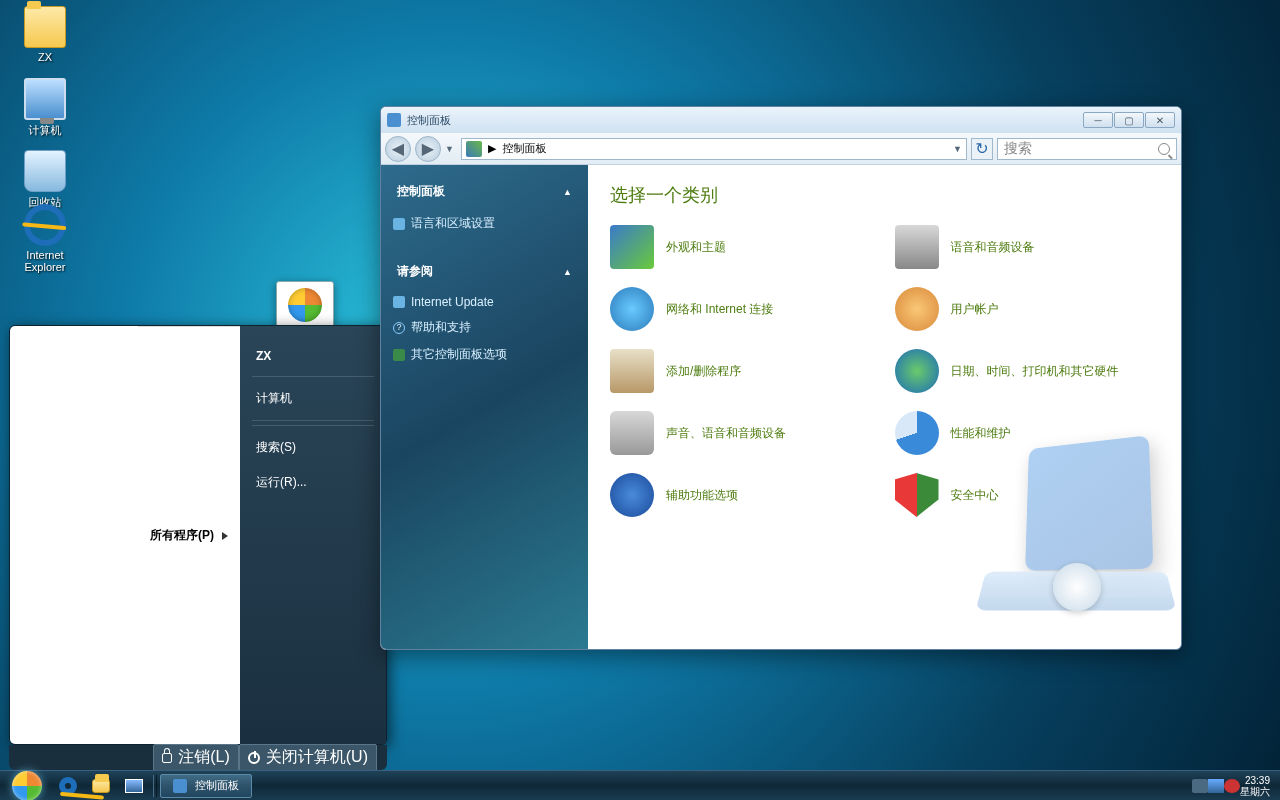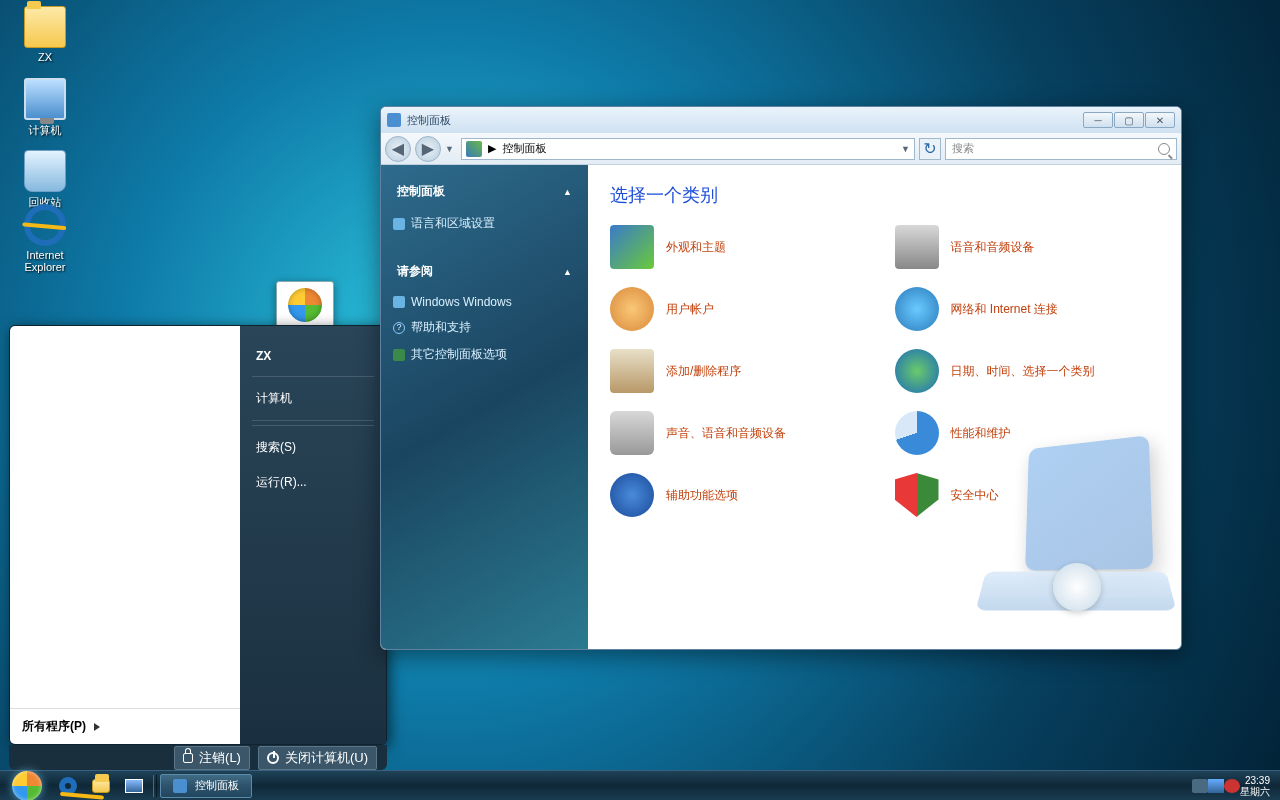--- a/index.html
+++ b/index.html
@@ -21,66 +21,66 @@
 .bin-ic{background:linear-gradient(#e4f3ff,#86b9df);border-radius:4px 4px 8px 8px;border:1px solid #6fa0c8}
 
 .ie-ic{border:6px solid #1e6db8;border-radius:50%;position:relative;transform:rotate(-15deg)}
 .ie-ic:before{content:"";position:absolute;top:14px;left:-8px;width:44px;height:4px;background:#f5b815;border-radius:2px;transform:rotate(20deg)}
 
 
 .start-orb{position:absolute;left:276px;top:281px;width:58px;height:48px;background:#fff;border:1px solid #8aa;border-radius:3px;display:flex;align-items:center;justify-content:center;box-shadow:0 2px 8px rgba(0,0,0,.4)}
 .orb-in{width:38px;height:38px;border-radius:50%;background:conic-gradient(#e83 0 25%,#5b3 25% 50%,#39e 50% 75%,#fc3 75% 100%);border:2px solid #fff;box-shadow:inset 0 0 6px rgba(0,0,0,.3)}
 
 .start-menu{position:absolute;left:9px;top:325px;width:378px;height:420px;display:flex;background:#1f3a4a;border:1px solid #0e2230;border-radius:6px;box-shadow:3px 3px 14px rgba(0,0,0,.6)}
-.sm-left{width:230px;background:#fff;border-radius:5px 0 0 5px;display:flex;flex-direction:column}
+.sm-left{width:230px;background:#fff;border-radius:5px 0 0 5px;display:flex;flex-direction:row}
 .sm-recent{flex:1;padding:6px}
 .sm-allprog{border-top:1px solid #ddd;padding:9px 12px;font-size:12px;font-weight:bold;display:flex;align-items:center;gap:8px}
 .sm-allprog .tri{width:0;height:0;border-left:6px solid #333;border-top:4px solid transparent;border-bottom:4px solid transparent}
 .sm-right{flex:1;background:linear-gradient(#2a4558,#1a3040);padding:14px 0 0;color:#fff;font-size:12px}
 .sm-item{padding:9px 16px;cursor:pointer;display:flex;align-items:center;justify-content:space-between}
 .sm-item.hl{background:#0a8a2a;outline:4px solid #0f0;outline-offset:-2px}
 .sm-sep{height:1px;background:rgba(255,255,255,.15);margin:4px 12px}
 .sm-item .tri{width:0;height:0;border-left:5px solid #fff;border-top:4px solid transparent;border-bottom:4px solid transparent}
 
-.start-footer{position:absolute;left:9px;top:745px;width:378px;height:25px;background:#1a2f3e;border-radius:0 0 6px 6px;display:flex;align-items:center;justify-content:flex-end;gap:8px;padding:0 10px;font-size:13px;color:#fff}
+.start-footer{position:absolute;left:9px;top:745px;width:378px;height:25px;background:#1a2f3e;border-radius:0 0 6px 6px;display:flex;align-items:center;justify-content:flex-end;padding:0 10px;font-size:16px;color:#fff}
 .sf-btn{background:#3a5668;border:1px solid #5a7688;border-radius:2px;padding:2px 8px;display:flex;align-items:center;gap:6px;cursor:pointer}
 .lock-ic{width:10px;height:10px;border:1.5px solid #fff;border-radius:2px;position:relative}
 .lock-ic:before{content:"";position:absolute;top:-6px;left:1px;width:4px;height:5px;border:1.5px solid #fff;border-bottom:none;border-radius:3px 3px 0 0}
 .power-ic{width:12px;height:12px;border:2px solid #fff;border-radius:50%;position:relative}
 .power-ic:before{content:"";position:absolute;top:-3px;left:4px;width:2px;height:7px;background:#fff}
 
 
 .window{position:absolute;left:380px;top:106px;width:802px;height:544px;background:#fff;border:1px solid #6181a1;border-radius:6px;box-shadow:0 6px 24px rgba(0,0,0,.45);display:flex;flex-direction:column;overflow:hidden}
 .titlebar{height:26px;background:linear-gradient(#eaf3fb,#cfe1f1);display:flex;align-items:center;padding:0 6px;font-size:11px;color:#2a4a66}
 .titlebar .tb-ic{width:14px;height:14px;background:#4a90d0;border-radius:2px;margin-right:6px}
 .winbtns{margin-left:auto;display:flex;gap:1px}
 .winbtn{width:30px;height:16px;border:1px solid #8aa8c2;border-radius:2px;background:linear-gradient(#f2f7fb,#d0e0ee);display:flex;align-items:center;justify-content:center;font-size:10px;color:#456;cursor:pointer}
 .addrbar{height:32px;background:linear-gradient(#f4f8fb,#e2ecf4);border-bottom:1px solid #c0d0dc;display:flex;align-items:center;padding:0 4px;gap:4px}
 .navbtn{width:26px;height:26px;border-radius:50%;background:radial-gradient(#e8f0f6,#b8cede);border:1px solid #9cb4c8;cursor:pointer;display:flex;align-items:center;justify-content:center;color:#567}
 .navdrop{width:12px;font-size:9px;color:#567}
 .addr{flex:1;height:22px;border:1px solid #a0b8cc;background:#fff;display:flex;align-items:center;padding:0 4px;font-size:11px;gap:6px}
 .addr .sq{width:16px;height:16px;background:linear-gradient(45deg,#3a7ab8,#6ab848);border-radius:2px}
 .refresh{width:22px;height:22px;border:1px solid #a0b8cc;background:#eaf2f8;display:flex;align-items:center;justify-content:center;color:#2a6aa8;cursor:pointer}
-.search{width:232px;height:22px;border:1px solid #a0b8cc;background:#fff;display:flex;align-items:center;padding:0 6px;font-size:11px;color:#888}
+.search{width:180px;height:22px;border:1px solid #a0b8cc;background:#fff;display:flex;align-items:center;padding:0 6px;font-size:14px;color:#888}
 .search .mag{margin-left:auto;width:12px;height:12px;border:1.5px solid #888;border-radius:50%;position:relative}
 .search .mag:after{content:"";position:absolute;bottom:-4px;right:-4px;width:5px;height:1.5px;background:#888;transform:rotate(45deg)}
 
 .win-body{flex:1;display:flex}
 .sidebar{width:207px;background:linear-gradient(150deg,#2e6b8d 0%,#1a4560 50%,#2a7a90 100%);color:#fff;padding:14px 0;font-size:12px}
 .sb-hdr{padding:4px 16px 10px;font-weight:bold;display:flex;justify-content:space-between;align-items:center}
 .sb-hdr .chev{font-size:9px}
 .sb-link{padding:5px 16px 5px 30px;color:#d8efff;cursor:pointer;display:flex;align-items:center;gap:8px;position:relative}
 .sb-link .bic{position:absolute;left:12px;width:12px;height:12px;background:#6ab4e4;border-radius:2px}
 .sb-link.hlp .bic{background:transparent;border:1.5px solid #8cf;border-radius:50%;font-size:9px;line-height:9px;text-align:center}
 .sb-link.chk .bic{background:#3a8a4a}
 
 .main{flex:1;padding:18px 22px;position:relative}
-.main-title{color:#1d4ed8;font-size:18px;margin-bottom:18px}
+.main-title{color:#4d7c0f;font-size:18px;margin-bottom:18px}
 .cat-grid{display:grid;grid-template-columns:1fr 1fr;gap:18px 20px}
-.cat{display:flex;align-items:center;gap:12px;cursor:pointer;font-size:12px;color:#c2410c}
+.cat{display:flex;align-items:center;gap:12px;cursor:pointer;font-size:12px;color:#4d7c0f}
 .cat-ic{width:44px;height:44px;flex-shrink:0;border-radius:4px;display:flex;align-items:center;justify-content:center;font-size:26px}
 .ic-appearance{background:linear-gradient(135deg,#3a7aca,#6aca3a)}
 .ic-printer{background:linear-gradient(#d8d8d8,#888);border-radius:4px}
 .ic-network{background:radial-gradient(#6acaff,#2a7aba);border-radius:50%}
 .ic-users{background:radial-gradient(#fac878,#d88838);border-radius:50%}
 .ic-programs{background:linear-gradient(#e8e0c8,#b89868)}
 .ic-globe{background:radial-gradient(#6aca6a,#1a6aba);border-radius:50%}
 .ic-sound{background:linear-gradient(#d8d8d8,#999);border-radius:6px}
 .ic-access{background:radial-gradient(#4a8ada,#1a4a9a);border-radius:50%}
 .ic-perf{background:conic-gradient(#3a8ada 0 70%,#d8e8f8 70% 100%);border-radius:50%}
@@ -202,21 +202,21 @@
         <span class="bic"></span>
         <span>语言和区域设置</span>
       </div>
       <div style="height:22px"></div>
       <div class="sb-hdr">
         <span>请参阅</span>
         <span class="chev">▲</span>
       </div>
       <div class="sb-link">
         <span class="bic"></span>
-        <span>Windows Windows</span>
+        <span>Internet Update</span>
       </div>
       <div class="sb-link hlp">
         <span class="bic">?</span>
         <span>帮助和支持</span>
       </div>
       <div class="sb-link chk">
         <span class="bic"></span>
         <span>其它控制面板选项</span>
       </div>
     </div>
@@ -225,34 +225,34 @@
       <div class="cat-grid">
         <div class="cat">
             <div class="cat-ic ic-appearance"></div>
             <span>外观和主题</span>
           </div>
         <div class="cat">
             <div class="cat-ic ic-printer"></div>
             <span>语音和音频设备</span>
           </div>
         <div class="cat">
+            <div class="cat-ic ic-network"></div>
+            <span>网络和 Internet 连接</span>
+          </div>
+        <div class="cat">
             <div class="cat-ic ic-users"></div>
             <span>用户帐户</span>
           </div>
         <div class="cat">
-            <div class="cat-ic ic-network"></div>
-            <span>网络和 Internet 连接</span>
-          </div>
-        <div class="cat">
             <div class="cat-ic ic-programs"></div>
             <span>添加/删除程序</span>
           </div>
         <div class="cat">
             <div class="cat-ic ic-globe"></div>
-            <span>日期、时间、选择一个类别</span>
+            <span>日期、时间、打印机和其它硬件</span>
           </div>
         <div class="cat">
             <div class="cat-ic ic-sound"></div>
             <span>声音、语音和音频设备</span>
           </div>
         <div class="cat">
             <div class="cat-ic ic-perf"></div>
             <span>性能和维护</span>
           </div>
         <div class="cat">

